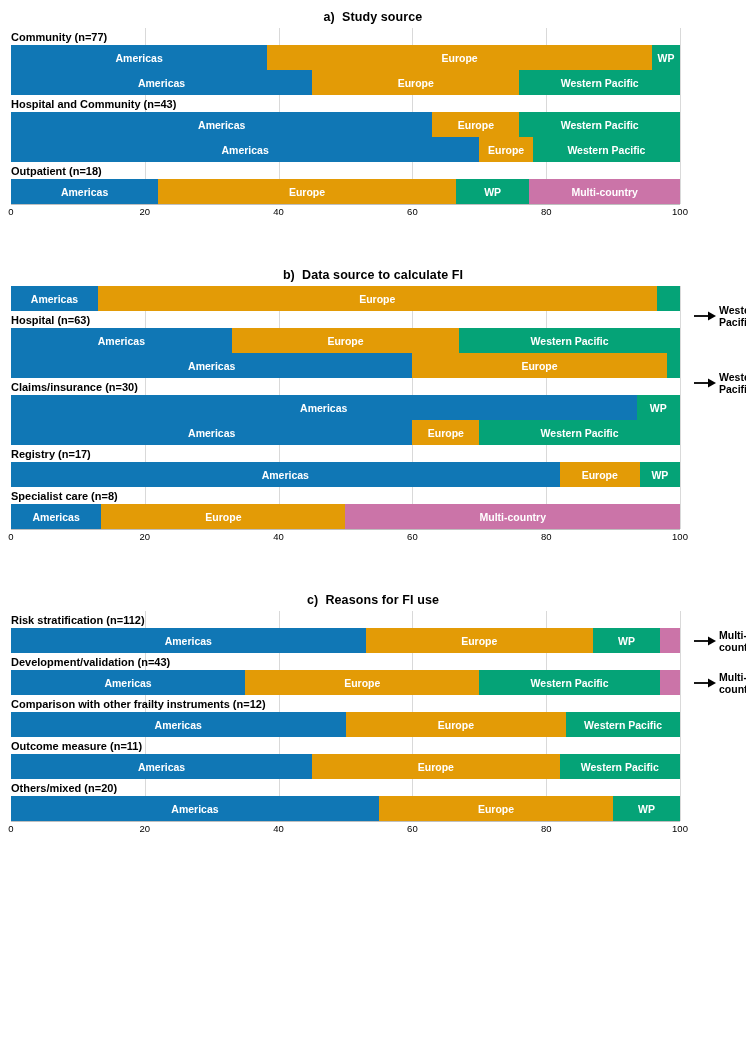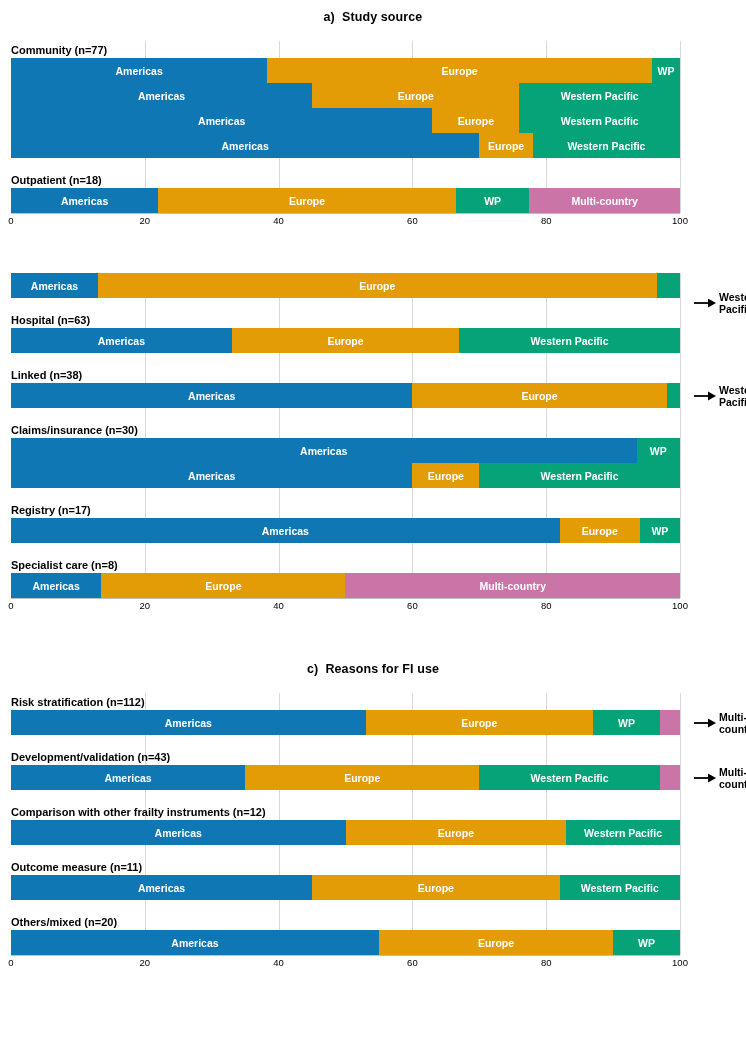--- a/index.html
+++ b/index.html
@@ -58,21 +58,20 @@
     position: relative;
   }
   .row-label {
     font-size: 11px;
     font-weight: bold;
     line-height: 14px;
     padding-top: 2px;
     padding-bottom: 1px;
     white-space: nowrap;
     color: #000;
-    margin-top: 13px;
   }
   .bar {
     display: flex;
     height: 25px;
     width: 100%;
     overflow: visible;
   }
   .seg {
     display: flex;
     align-items: center;
@@ -155,20 +154,21 @@
             </div>
           </div>
           <div class="row">
             <div class="bar">
               <div class="seg" style="width: 45%; background: rgb(16, 119, 181); color: rgb(255, 255, 255);">Americas</div>
               <div class="seg" style="width: 31%; background: rgb(227, 155, 6); color: rgb(255, 255, 255);">Europe</div>
               <div class="seg" style="width: 24%; background: rgb(5, 163, 119); color: rgb(255, 255, 255);">Western Pacific</div>
             </div>
           </div>
           <div class="row">
+            <div class="row-label">Hospital and Community (n=43)</div>
             <div class="bar">
               <div class="seg" style="width: 63%; background: rgb(16, 119, 181); color: rgb(255, 255, 255);">Americas</div>
               <div class="seg" style="width: 13%; background: rgb(227, 155, 6); color: rgb(255, 255, 255);">Europe</div>
               <div class="seg" style="width: 24%; background: rgb(5, 163, 119); color: rgb(255, 255, 255);">Western Pacific</div>
             </div>
           </div>
           <div class="row">
             <div class="bar">
               <div class="seg" style="width: 70%; background: rgb(16, 119, 181); color: rgb(255, 255, 255);">Americas</div>
               <div class="seg" style="width: 8%; background: rgb(227, 155, 6); color: rgb(255, 255, 255);">Europe</div>
@@ -191,20 +191,21 @@
         <div class="tick-label" style="left: 0%;">0</div>
         <div class="tick-label" style="left: 20%;">20</div>
         <div class="tick-label" style="left: 40%;">40</div>
         <div class="tick-label" style="left: 60%;">60</div>
         <div class="tick-label" style="left: 80%;">80</div>
         <div class="tick-label" style="left: 100%;">100</div>
       </div>
     </div>
     <div class="spacer-lg"></div>
     <div class="panel">
+      <div class="panel-title">b)  Data source to calculate FI</div>
       <div class="plot">
         <div class="grid">
           <div class="gl" style="left: 20%; background: rgb(217, 217, 217);"></div>
           <div class="gl" style="left: 40%; background: rgb(217, 217, 217);"></div>
           <div class="gl" style="left: 60%; background: rgb(217, 217, 217);"></div>
           <div class="gl" style="left: 80%; background: rgb(217, 217, 217);"></div>
           <div class="gl" style="left: 100%; background: rgb(217, 217, 217);"></div>
         </div>
         <div class="rows">
           <div class="row" style="position: relative;">
@@ -224,21 +225,20 @@
           </div>
           <div class="row">
             <div class="row-label">Hospital (n=63)</div>
             <div class="bar">
               <div class="seg" style="width: 33%; background: rgb(16, 119, 181); color: rgb(255, 255, 255);">Americas</div>
               <div class="seg" style="width: 34%; background: rgb(227, 155, 6); color: rgb(255, 255, 255);">Europe</div>
               <div class="seg" style="width: 33%; background: rgb(5, 163, 119); color: rgb(255, 255, 255);">Western Pacific</div>
             </div>
           </div>
           <div class="row" style="position: relative;">
-            <div class="row-label">Linked (n=38)</div>
             <div class="bar">
               <div class="seg" style="width: 60%; background: rgb(16, 119, 181); color: rgb(255, 255, 255);">Americas</div>
               <div class="seg" style="width: 38%; background: rgb(227, 155, 6); color: rgb(255, 255, 255);">Europe</div>
               <div class="seg" style="width: 2%; background: rgb(5, 163, 119); color: rgb(255, 255, 255);"></div>
             </div>
             <div class="annot" style="top: 17px; height: 25px;">
               <svg class="arrow" viewBox="0 0 22 12">
                 <line x1="0" y1="6" x2="15" y2="6" stroke="#000" stroke-width="1.8"></line>
                 <polygon points="14,1.5 22,6 14,10.5" fill="#000"></polygon>
               </svg>

